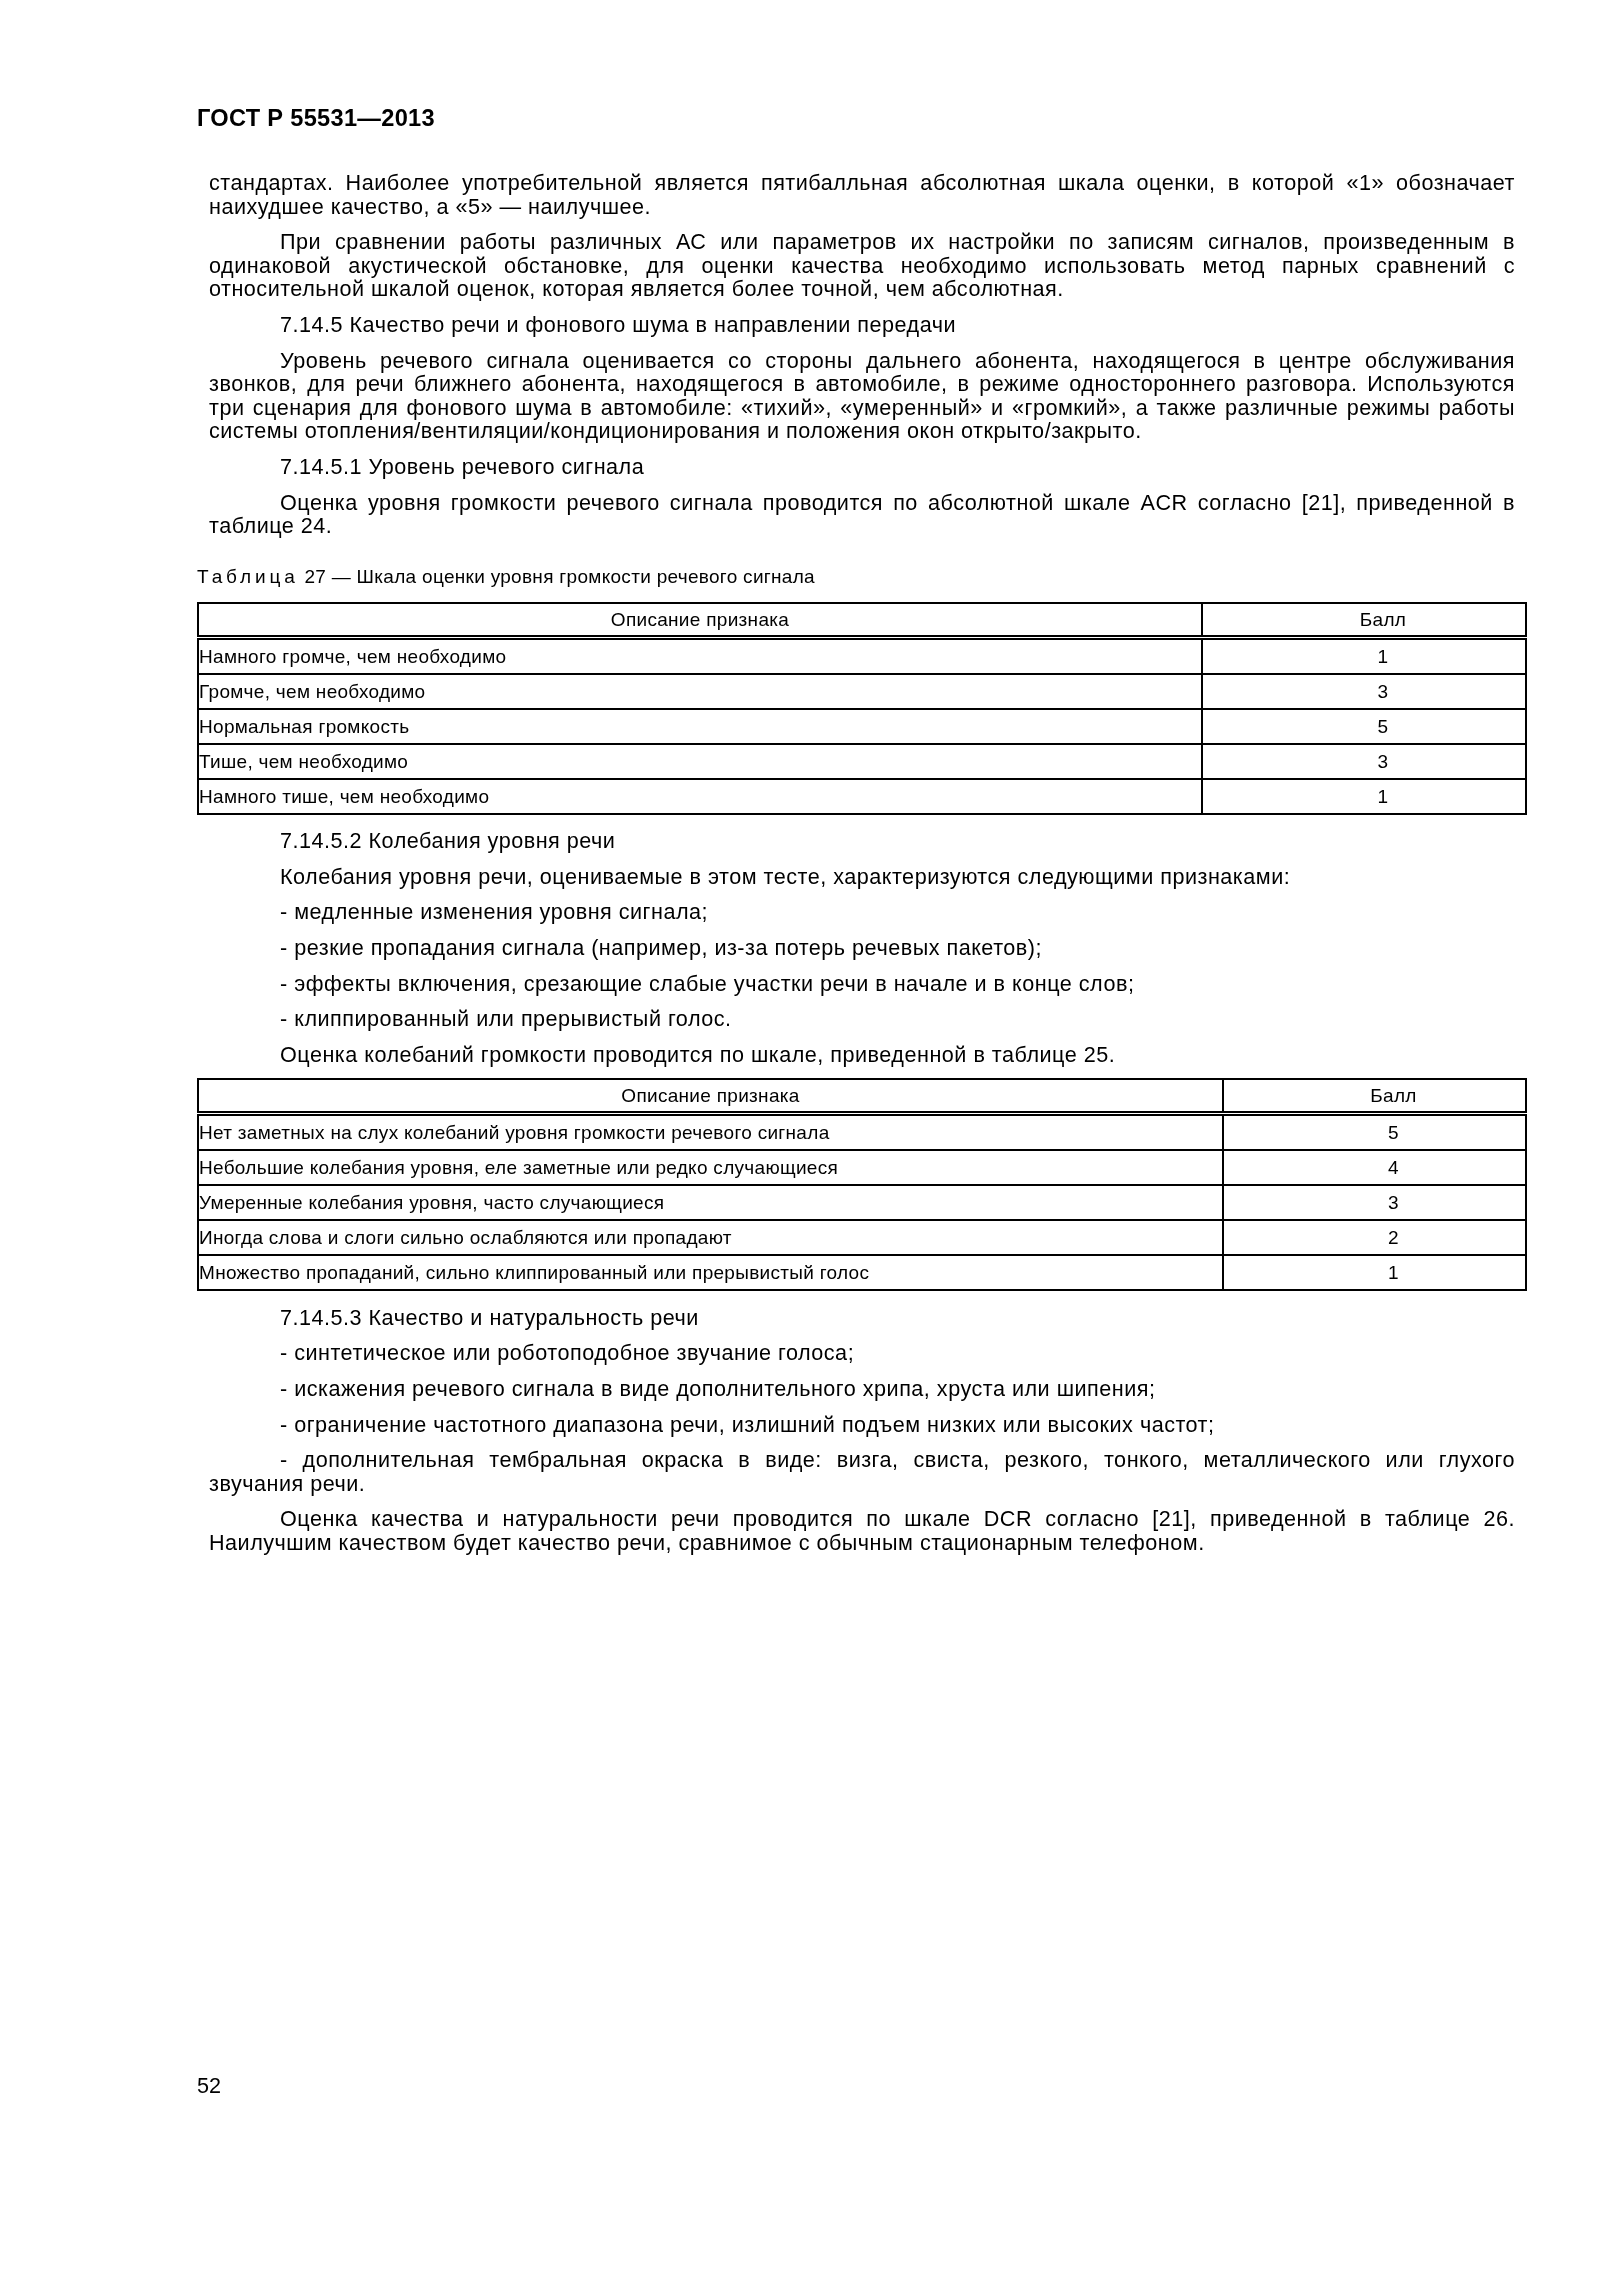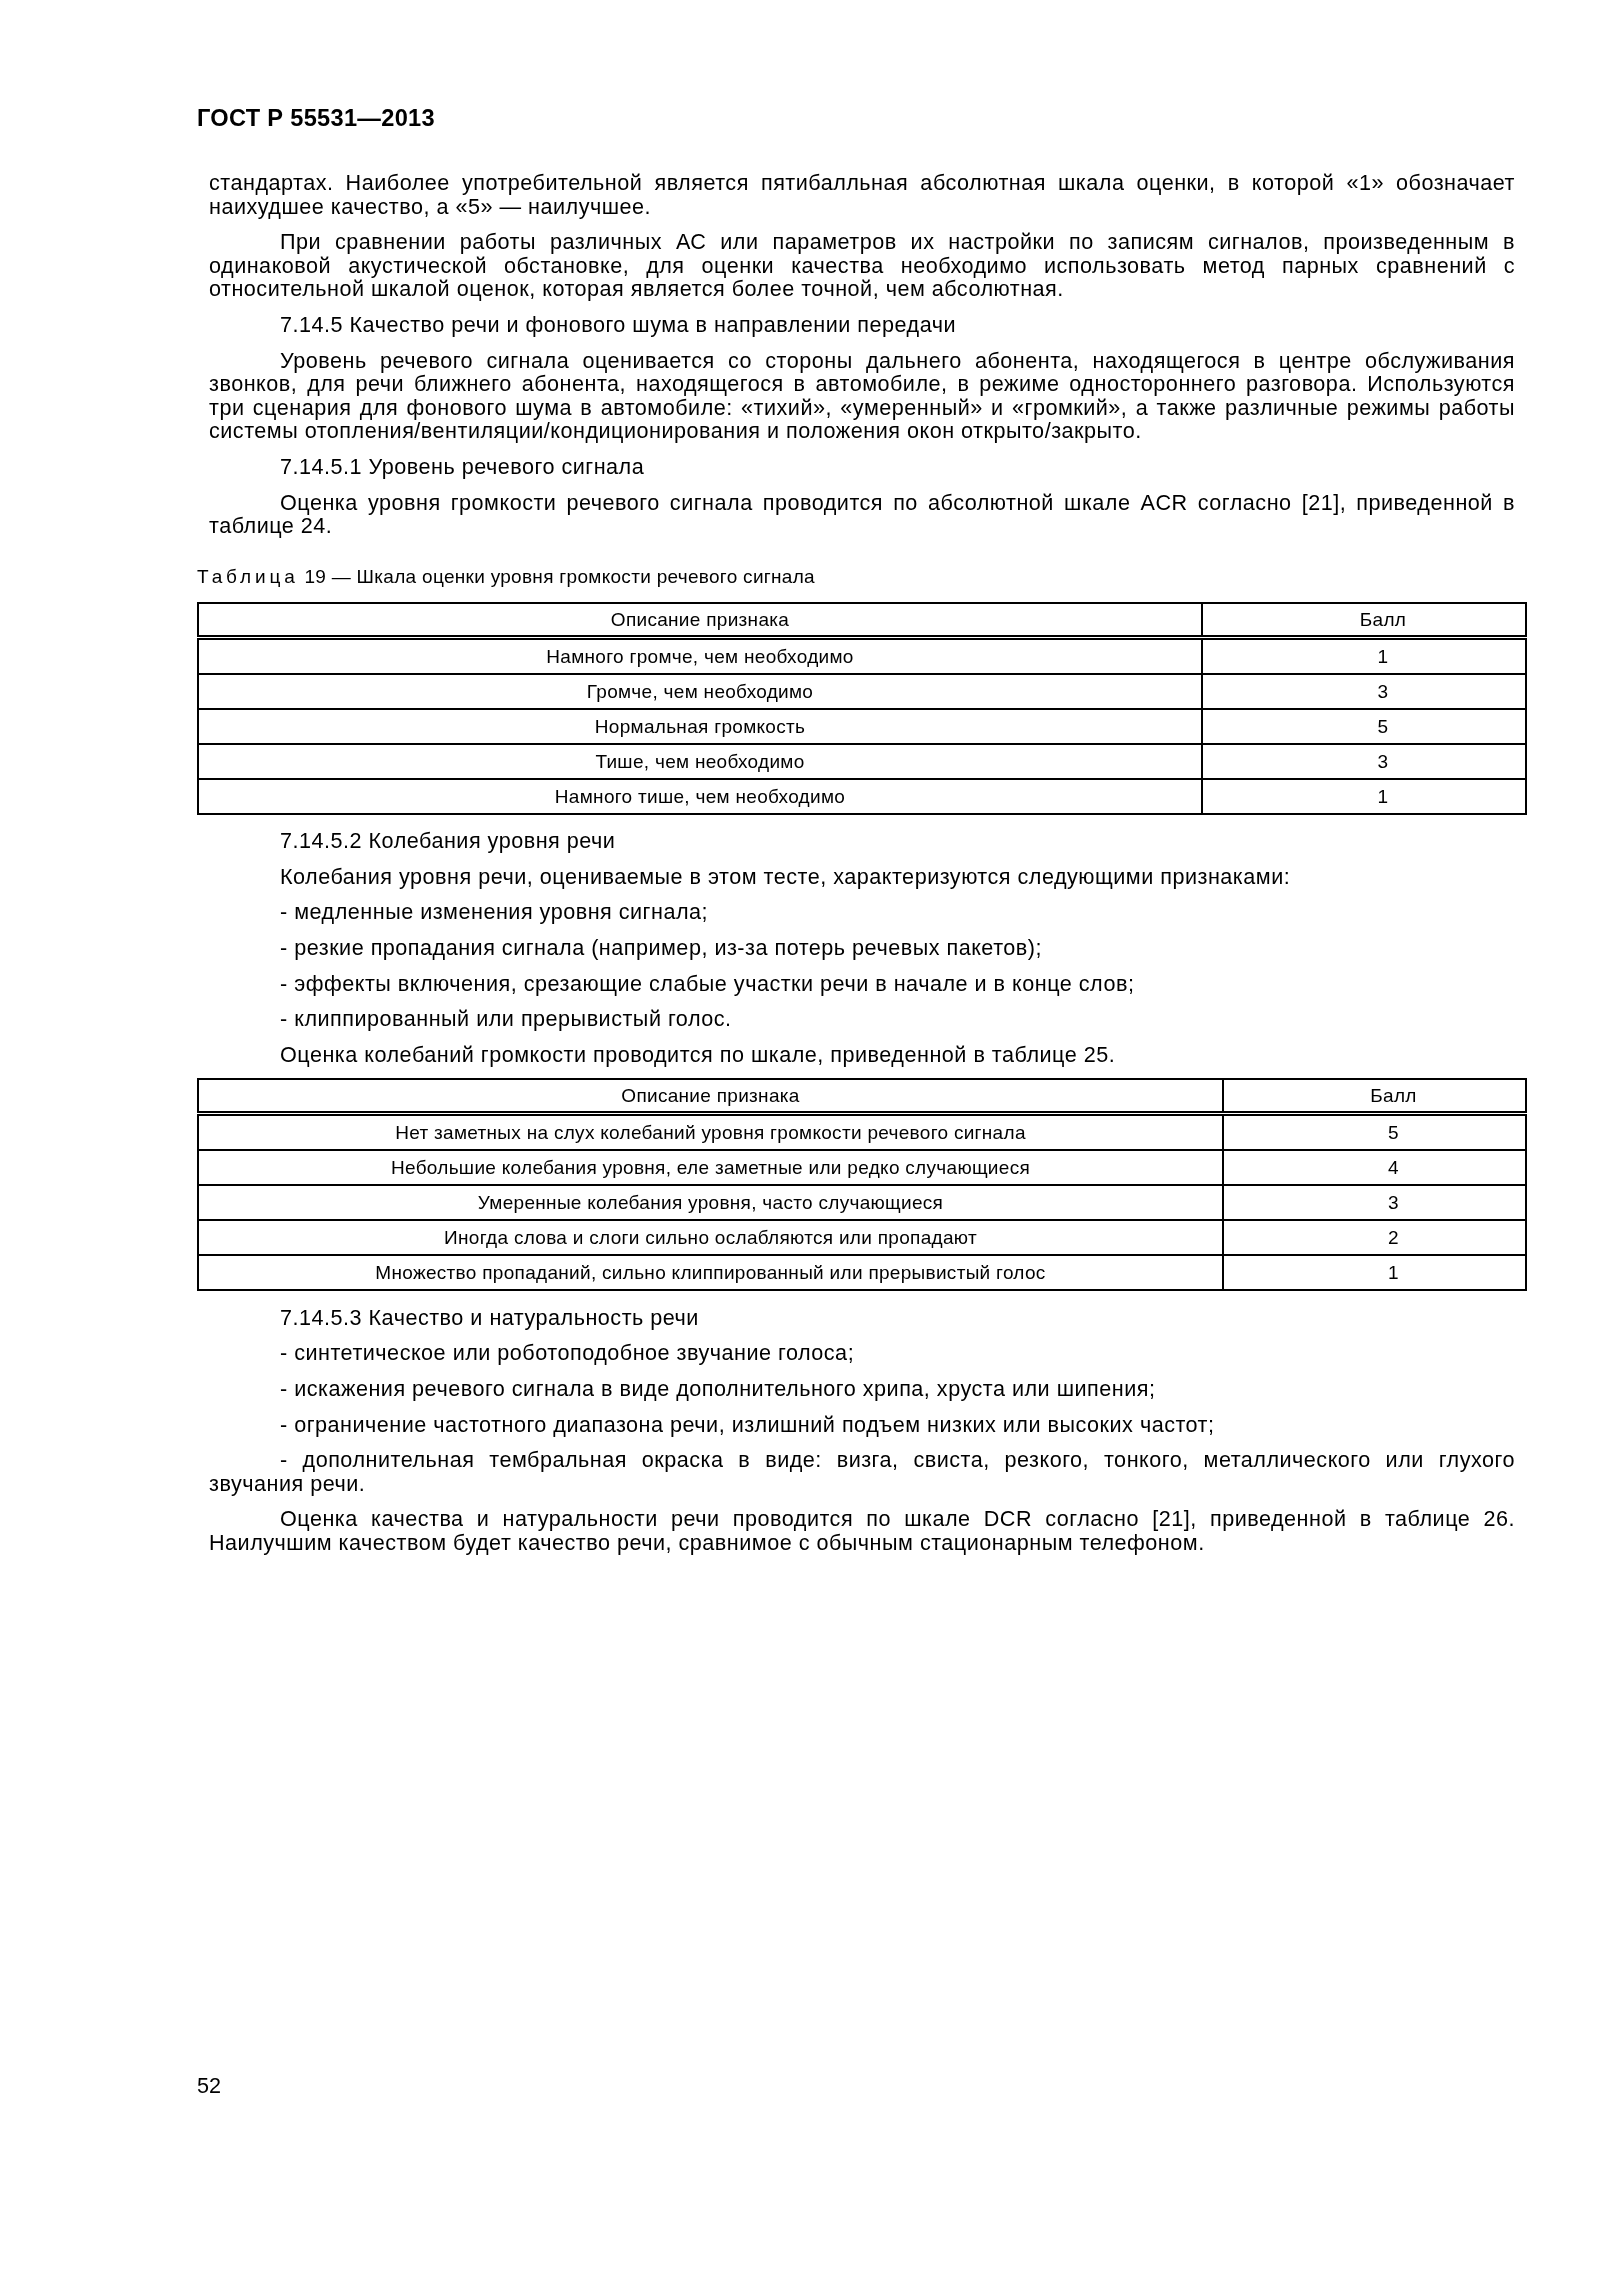--- a/index.html
+++ b/index.html
@@ -11,42 +11,42 @@
   .p { text-align: justify; text-align-last: left; margin: 12px; }
   .ind { text-indent: 71px; }
   .pad { padding-left: 71px; }
   .caption { font-size: 19px; margin: 27.5px 0 13px 0; letter-spacing: 0.3px; }
   .caption .sp { letter-spacing: 3.9px; }
   table.t { border-collapse: collapse; width: 1330px; font-size: 19px; letter-spacing: 0.3px; }
   table.t th, table.t td { border: 2px solid #000; height: 33px; padding: 0; }
   table.t th { font-weight: normal; height: 31px; }
   table.t thead tr { border-bottom: 2px double #000; }
   table.t thead th { border-bottom: 5.9px double #000; margin-left: 44px; }
-  table.t td.desc { text-align: center; }
+  table.t td.desc { text-align: left; }
   table.t td.score, table.t th.score { text-align: center; padding-left: 38px; }
   .mt { margin-top: 14.4px; }
   .pnum { position: absolute; left: 197px; top: 2073px; font-size: 21.6px; }
 </style>
 </head>
 <body>
 
 <div class="page">
   <div class="hdr">ГОСТ Р 55531—2013</div>
 
   <div class="body">
     <p class="p">стандартах. Наиболее употребительной является пятибалльная абсолютная шкала оценки, в которой «1» обозначает наихудшее качество, а «5» — наилучшее.</p>
     <p class="p ind">При сравнении работы различных АС или параметров их настройки по записям сигналов, произведенным в одинаковой акустической обстановке, для оценки качества необходимо использовать метод парных сравнений с относительной шкалой оценок, которая является более точной, чем абсолютная.</p>
     <p class="p ind">7.14.5 Качество речи и фонового шума в направлении передачи</p>
     <p class="p ind">Уровень речевого сигнала оценивается со стороны дальнего абонента, находящегося в центре обслуживания звонков, для речи ближнего абонента, находящегося в автомобиле, в режиме одностороннего разговора. Используются три сценария для фонового шума в автомобиле: «тихий», «умеренный» и «громкий», а также различные режимы работы системы отопления/вентиляции/кондиционирования и положения окон открыто/закрыто.</p>
     <p class="p ind">7.14.5.1 Уровень речевого сигнала</p>
     <p class="p ind">Оценка уровня громкости речевого сигнала проводится по абсолютной шкале ACR согласно [21], приведенной в таблице 24.</p>
 
     <div class="caption">
       <span class="sp">Таблица</span>
-      <span>19 — Шкала оценки уровня громкости речевого сигнала</span>
+      <span>27 — Шкала оценки уровня громкости речевого сигнала</span>
     </div>
     <table class="t">
       <colgroup>
           <col style="width:1004px">
           <col>
         </colgroup>
       <thead>
         <tr>
           <th>Описание признака</th>
           <th class="score">Балл</th>

